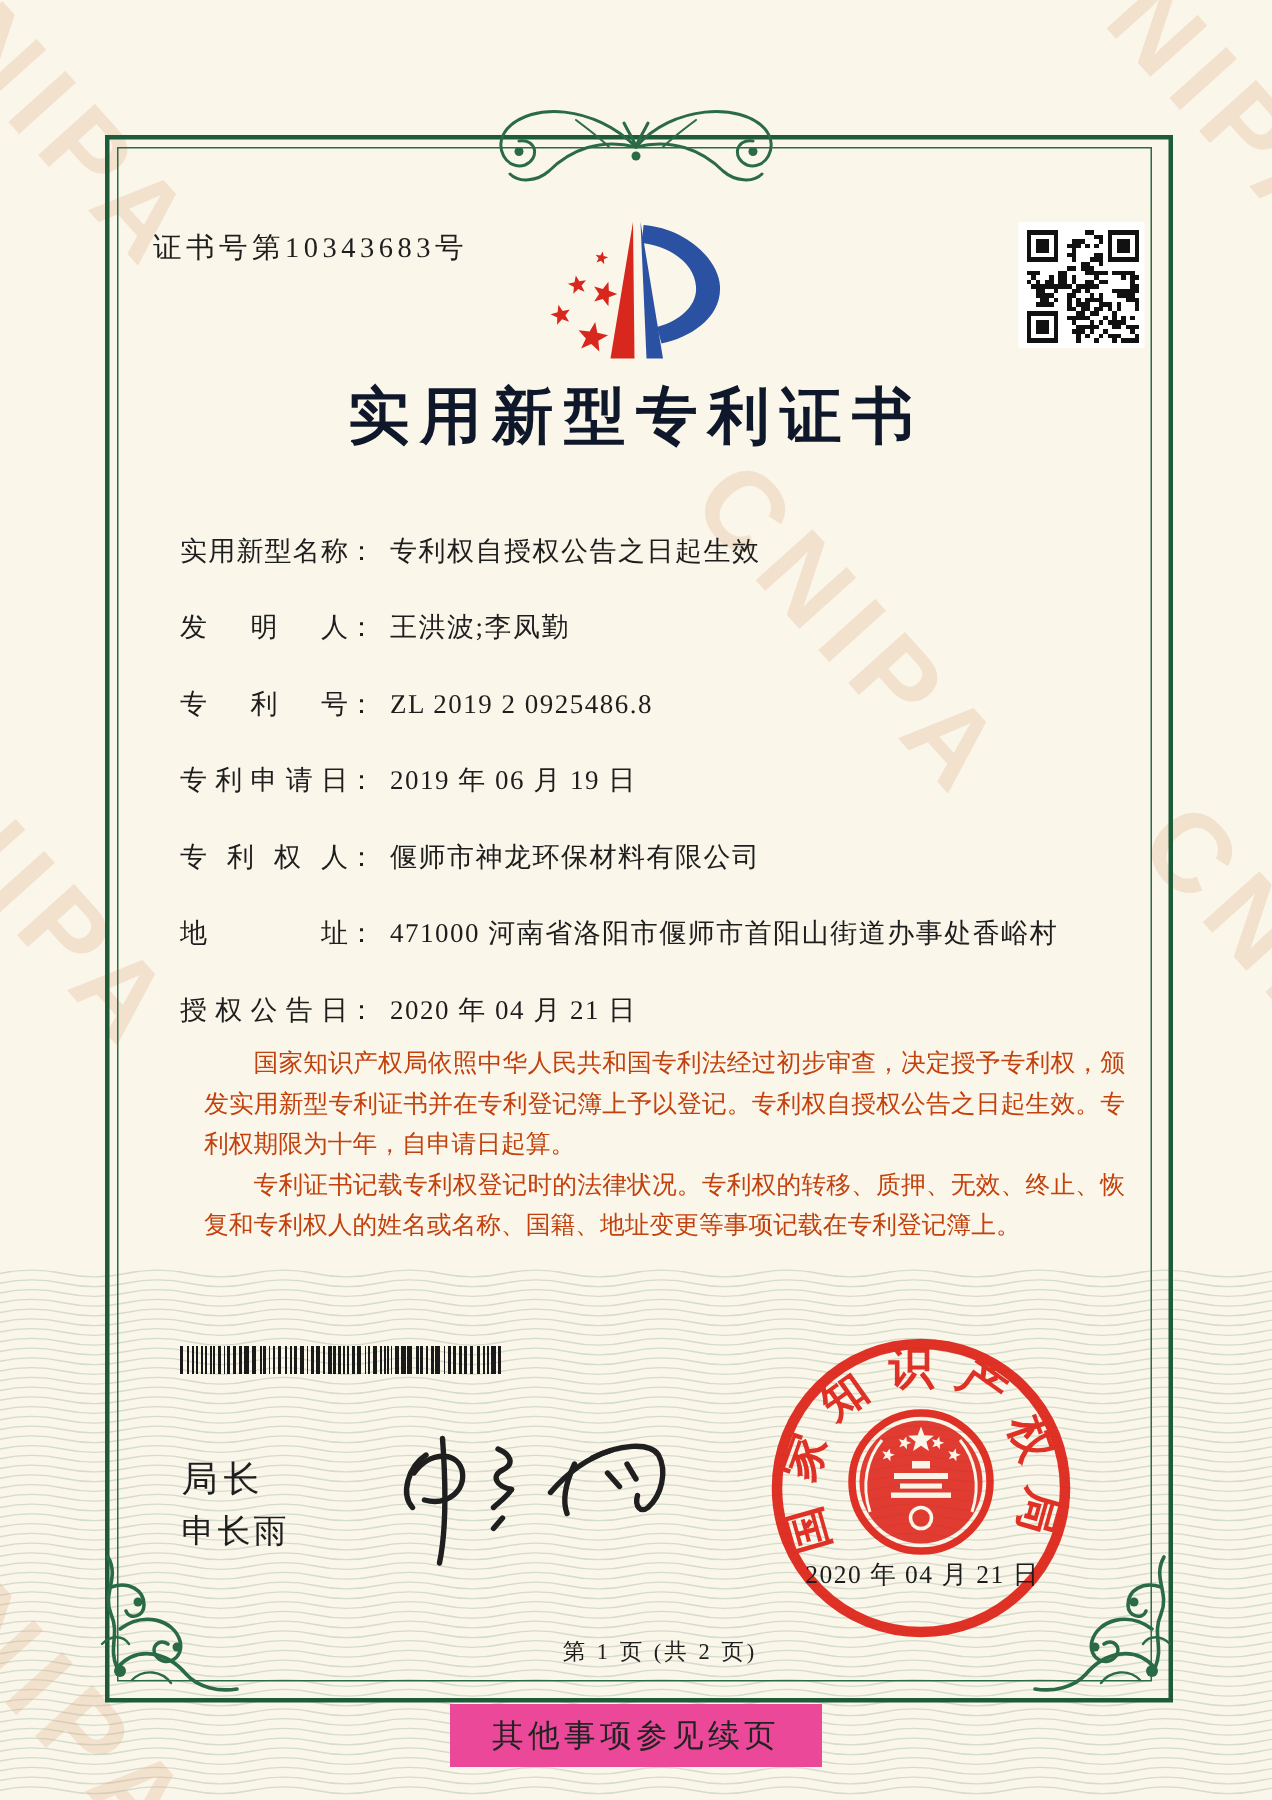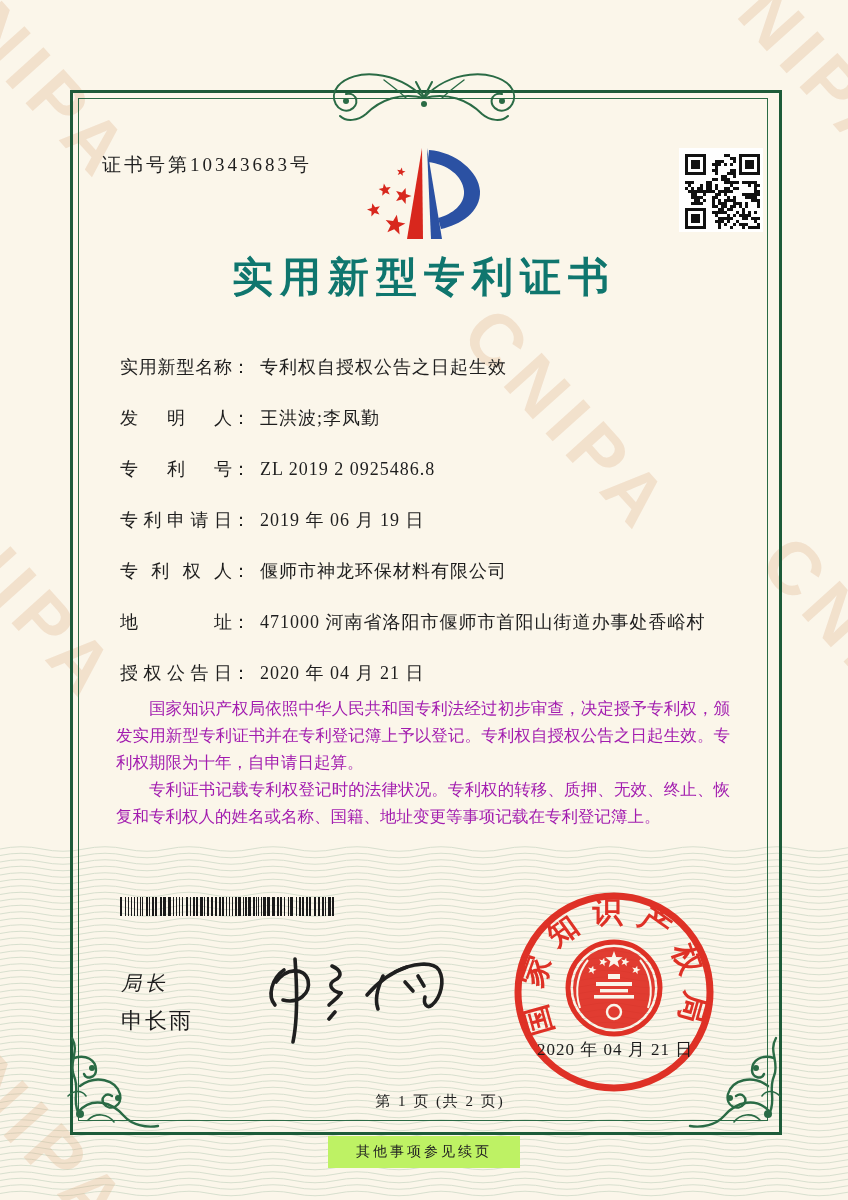--- a/index.html
+++ b/index.html
@@ -43,64 +43,64 @@
   
   .cert-no{
     position:absolute;left:102px;top:152px;
     font-size:19px;letter-spacing:3px;z-index:4;
   }
   #logo{position:absolute;left:352px;top:134px;z-index:4;}
   #qr{position:absolute;left:679px;top:148px;z-index:4;background:#fff;padding:3px;}
   .title{
     position:absolute;left:0;top:250px;width:100%;
     text-align:center;font-size:41px;font-weight:bold;
-    letter-spacing:7px;z-index:4;color:#0f766e;
+    letter-spacing:7px;z-index:4;color:#0f172a;
   }
   
   .fields{position:absolute;left:120px;top:355px;width:620px;z-index:4;}
   .frow{
     position:relative;
     font-size:18px;line-height:24px;height:24px;
     margin-bottom:27px;white-space:nowrap;
   }
   .flabel{
     display:inline-block;width:112px;
     text-align:justify;text-align-last:justify;
     vertical-align:top;
   }
   .fcolon{display:inline-block;vertical-align:top;}
   .fvalue{display:inline-block;margin-left:10px;vertical-align:top;letter-spacing:1px;}
   .fgroup2{position:absolute;left:313px;top:0;}
   .fgroup2 .flabel2{letter-spacing:3px;}
   
   .body-text{
-    position:absolute;left:116px;top:695px;width:614px;z-index:4;
+    position:absolute;left:136px;top:695px;width:614px;z-index:4;
     font-size:16.5px;line-height:27px;text-align:justify;
-    color:#a21caf;
+    color:#c2410c;
   }
   .body-text p{margin:0;text-indent:2em;}
   
   #barcode{position:absolute;left:120px;top:897px;z-index:4;}
-  .signer-title{position:absolute;left:121px;top:970px;font-size:20px;letter-spacing:4px;z-index:4;font-style:italic;}
+  .signer-title{position:absolute;left:121px;top:970px;font-size:24px;letter-spacing:4px;z-index:4;}
   .signer-name{position:absolute;left:121px;top:1006px;font-size:22px;letter-spacing:2px;z-index:4;}
   #signature{position:absolute;left:240px;top:938px;z-index:4;}
   #seal{position:absolute;left:508px;top:886px;z-index:5;opacity:0.93;}
   .seal-date{
     position:absolute;left:520px;top:1038px;width:190px;
     text-align:center;font-size:17px;letter-spacing:1px;
     color:#1b1b1b;z-index:6;
   }
   .page-info{
     position:absolute;left:0;top:1092px;width:100%;text-align:center;
     font-size:15px;letter-spacing:2px;z-index:4;margin-left:16px;
   }
   .footer-note{
     position:absolute;left:50%;top:1136px;transform:translateX(-50%);
-    background:#bef264;padding:7px 28px;
-    font-size:14px;letter-spacing:3px;z-index:4;color:#222;
+    background:#ec4899;padding:7px 28px;
+    font-size:21px;letter-spacing:3px;z-index:4;color:#222;
   }
 </style>
 </head>
 <body>
 
 <div class="page">
 
   <svg id="waves" width="848" height="355">
       <path d="M0,4.0 q21,-4.5 42,0 t42,0 t42,0 t42,0 t42,0 t42,0 t42,0 t42,0 t42,0 t42,0 t42,0 t42,0 t42,0 t42,0 t42,0 t42,0 t42,0 t42,0 t42,0 t42,0 t42,0" fill="none" stroke="#ccd7c5" stroke-width="0.9" opacity="0.85"></path>
       <path d="M0,10.5 q21,-4.5 42,0 t42,0 t42,0 t42,0 t42,0 t42,0 t42,0 t42,0 t42,0 t42,0 t42,0 t42,0 t42,0 t42,0 t42,0 t42,0 t42,0 t42,0 t42,0 t42,0 t42,0" fill="none" stroke="#ccd7c5" stroke-width="0.9" opacity="0.85"></path>

